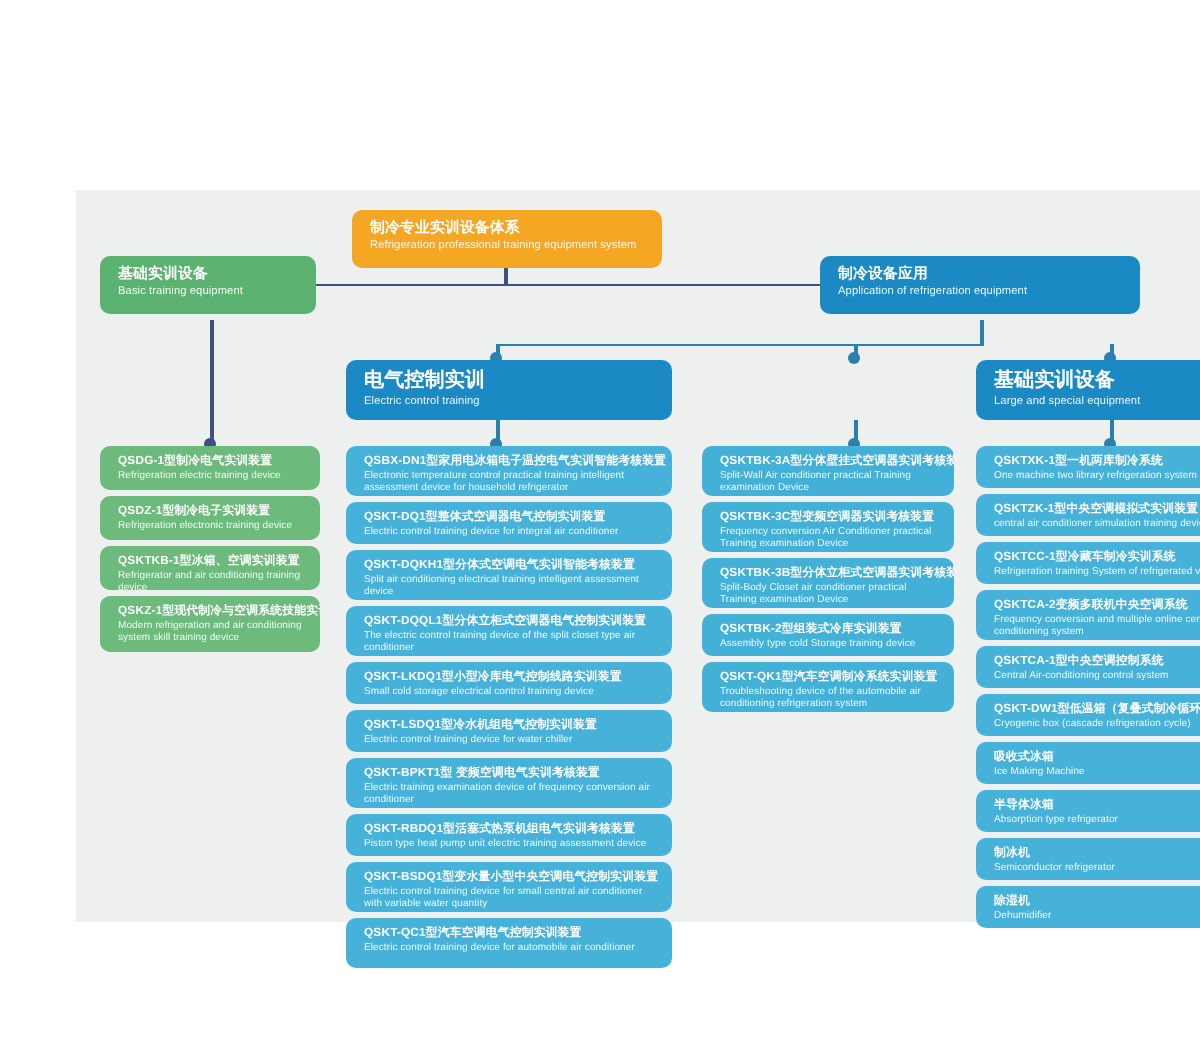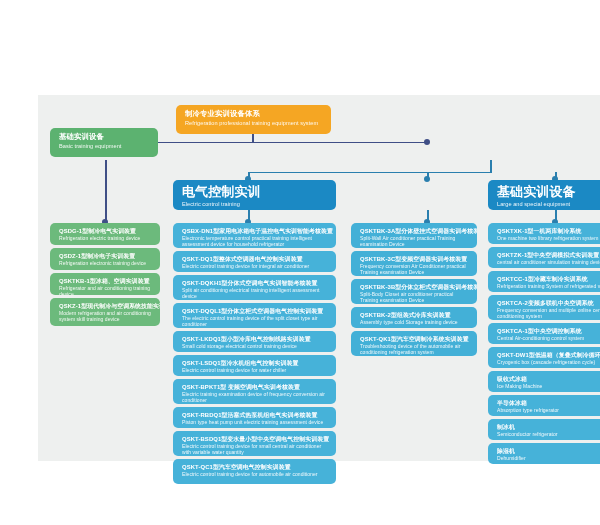--- a/index.html
+++ b/index.html
@@ -52,21 +52,21 @@
   .root-orange {
     background: #f5a623;
   }
   .root-orange .cn { font-size: 7.4px; }
   .l1-green { background: #5cb270; }
   .l1-blue  { background: #1b89c4; }
   .l1-green .cn, .l1-blue .cn { font-size: 7.4px; }
 
   
   .l2 { background: #1b89c4; }
-  .l2 .cn { font-size: 13px; }
+  .l2 .cn { font-size: 10px; }
 
   
   .leaf-green { background: #6cba7c; }
   .leaf-blue  { background: #46b2d9; }
   .leaf-blue2 { background: #43b0d7; }
   .leaf .cn { font-size: 5.9px; }
   .leaf .en { font-size: 5.0px; }
 
   
   .line {
@@ -120,20 +120,24 @@
   <div class="node root-orange" style="left:138px; top:105px; width:155px; height:29px;">
     <span class="cn">制冷专业实训设备体系</span>
     <span class="en">Refrigeration professional training equipment system</span>
   </div>
 
   <div class="node l1-green" style="left:12px; top:128px; width:108px; height:29px;">
     <span class="cn">基础实训设备</span>
     <span class="en">Basic training equipment</span>
   </div>
 
+  <div class="node l1-blue" style="left:372px; top:128px; width:160px; height:29px;">
+    <span class="cn">制冷设备应用</span>
+    <span class="en">Application of refrigeration equipment</span>
+  </div>
 
   <div class="node l2" style="left:135px; top:180px; width:163px; height:30px;">
     <span class="cn">电气控制实训</span>
     <span class="en">Electric control training</span>
   </div>
 
 
   <div class="node l2" style="left:450px; top:180px; width:140px; height:30px;">
     <span class="cn">基础实训设备</span>
     <span class="en">Large and special equipment</span>

